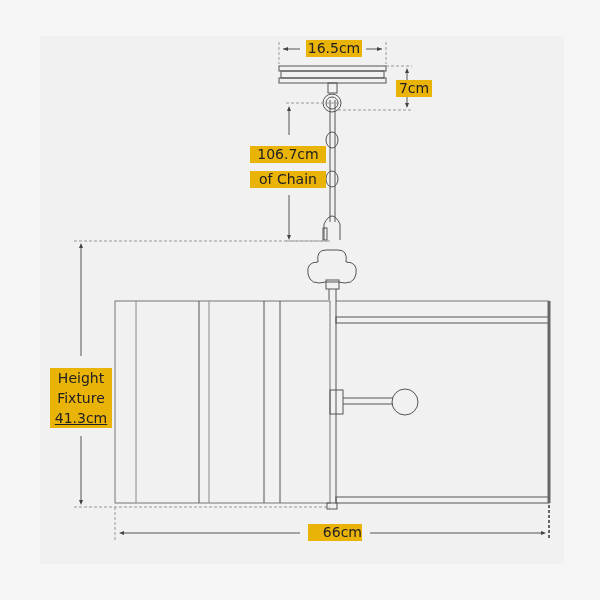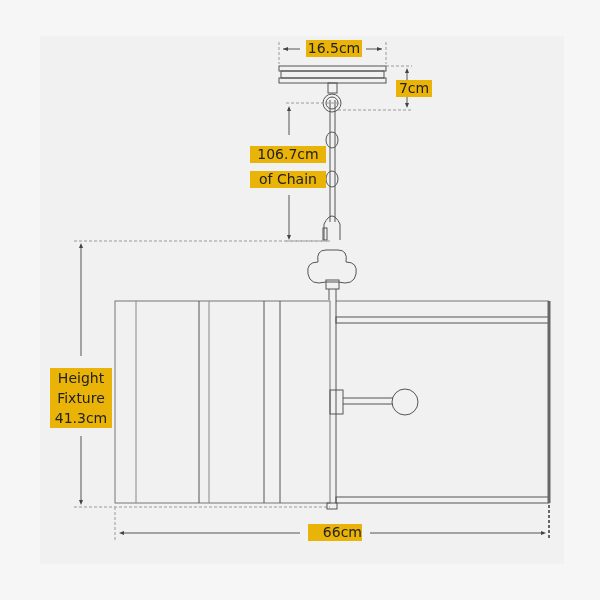--- a/index.html
+++ b/index.html
@@ -105,16 +105,16 @@
 <div class="lbl" style="left:396px; top:80px; width:36px;">7cm</div>
 
 <div style="position:absolute; left:250px; top:146px; width:76px;">
   <div class="lbl" style="position:static;">106.7cm</div>
   <div class="lbl" style="position:static; margin-top:8px;">of Chain</div>
 </div>
 
 <div style="position:absolute; left:50px; top:368px; width:62px;">
   <div class="lbl" style="position:static; line-height:20px;">Height</div>
   <div class="lbl" style="position:static; line-height:20px;">Fixture</div>
-  <div class="lbl" style="position:static; line-height:20px;">41.3cm</div>
+  <div class="lbl" style="position:static; line-height:20px;text-decoration:underline;">41.3cm</div>
 </div>
 
 <div class="lbl" style="left:308px; top:524px; width:54px;text-align:right;">66cm</div>
 
 </body></html>

